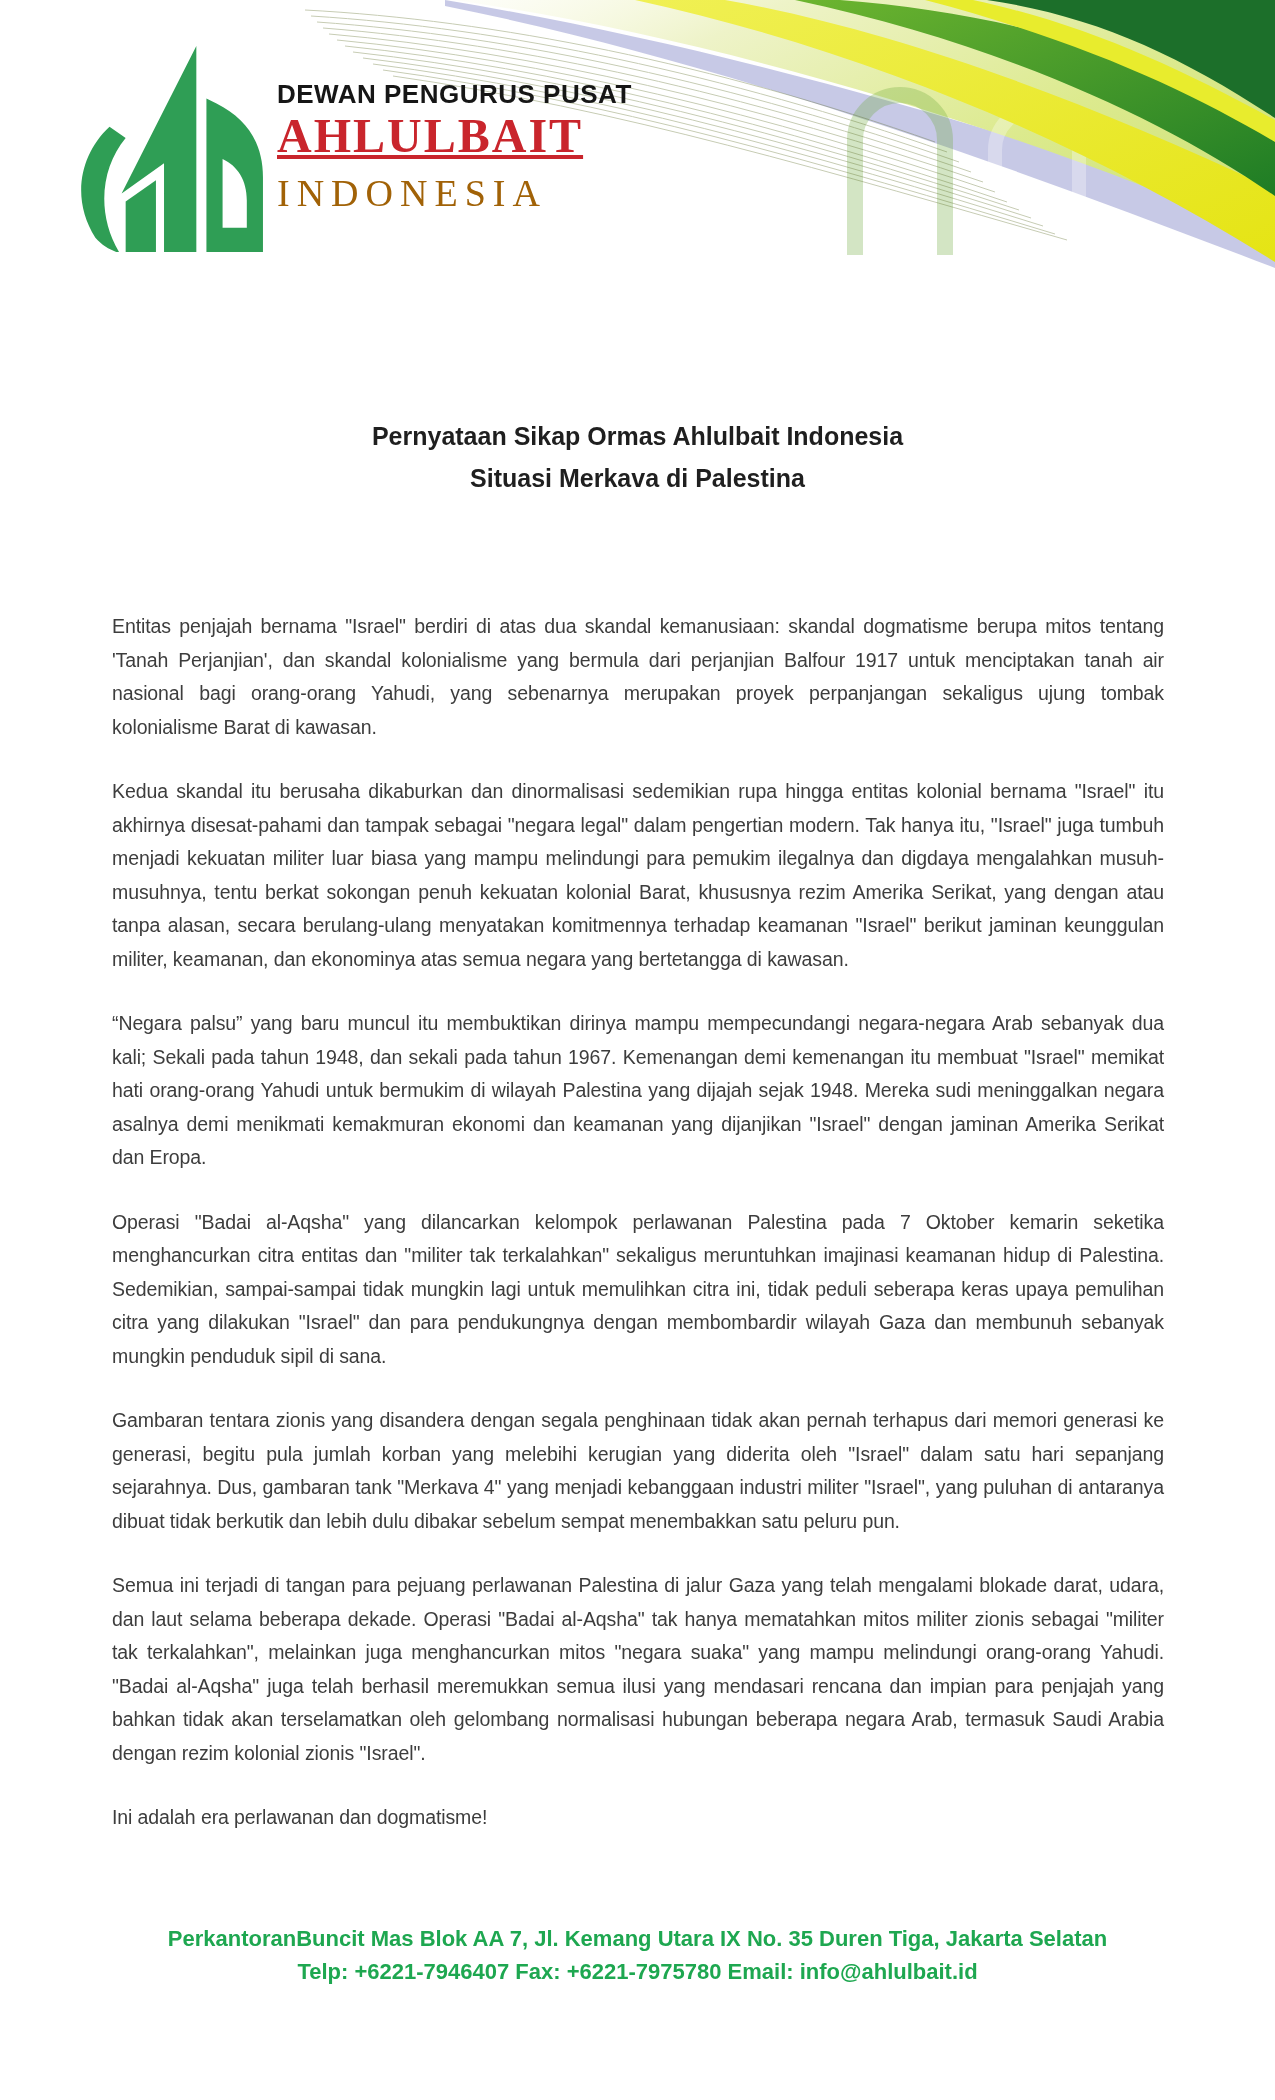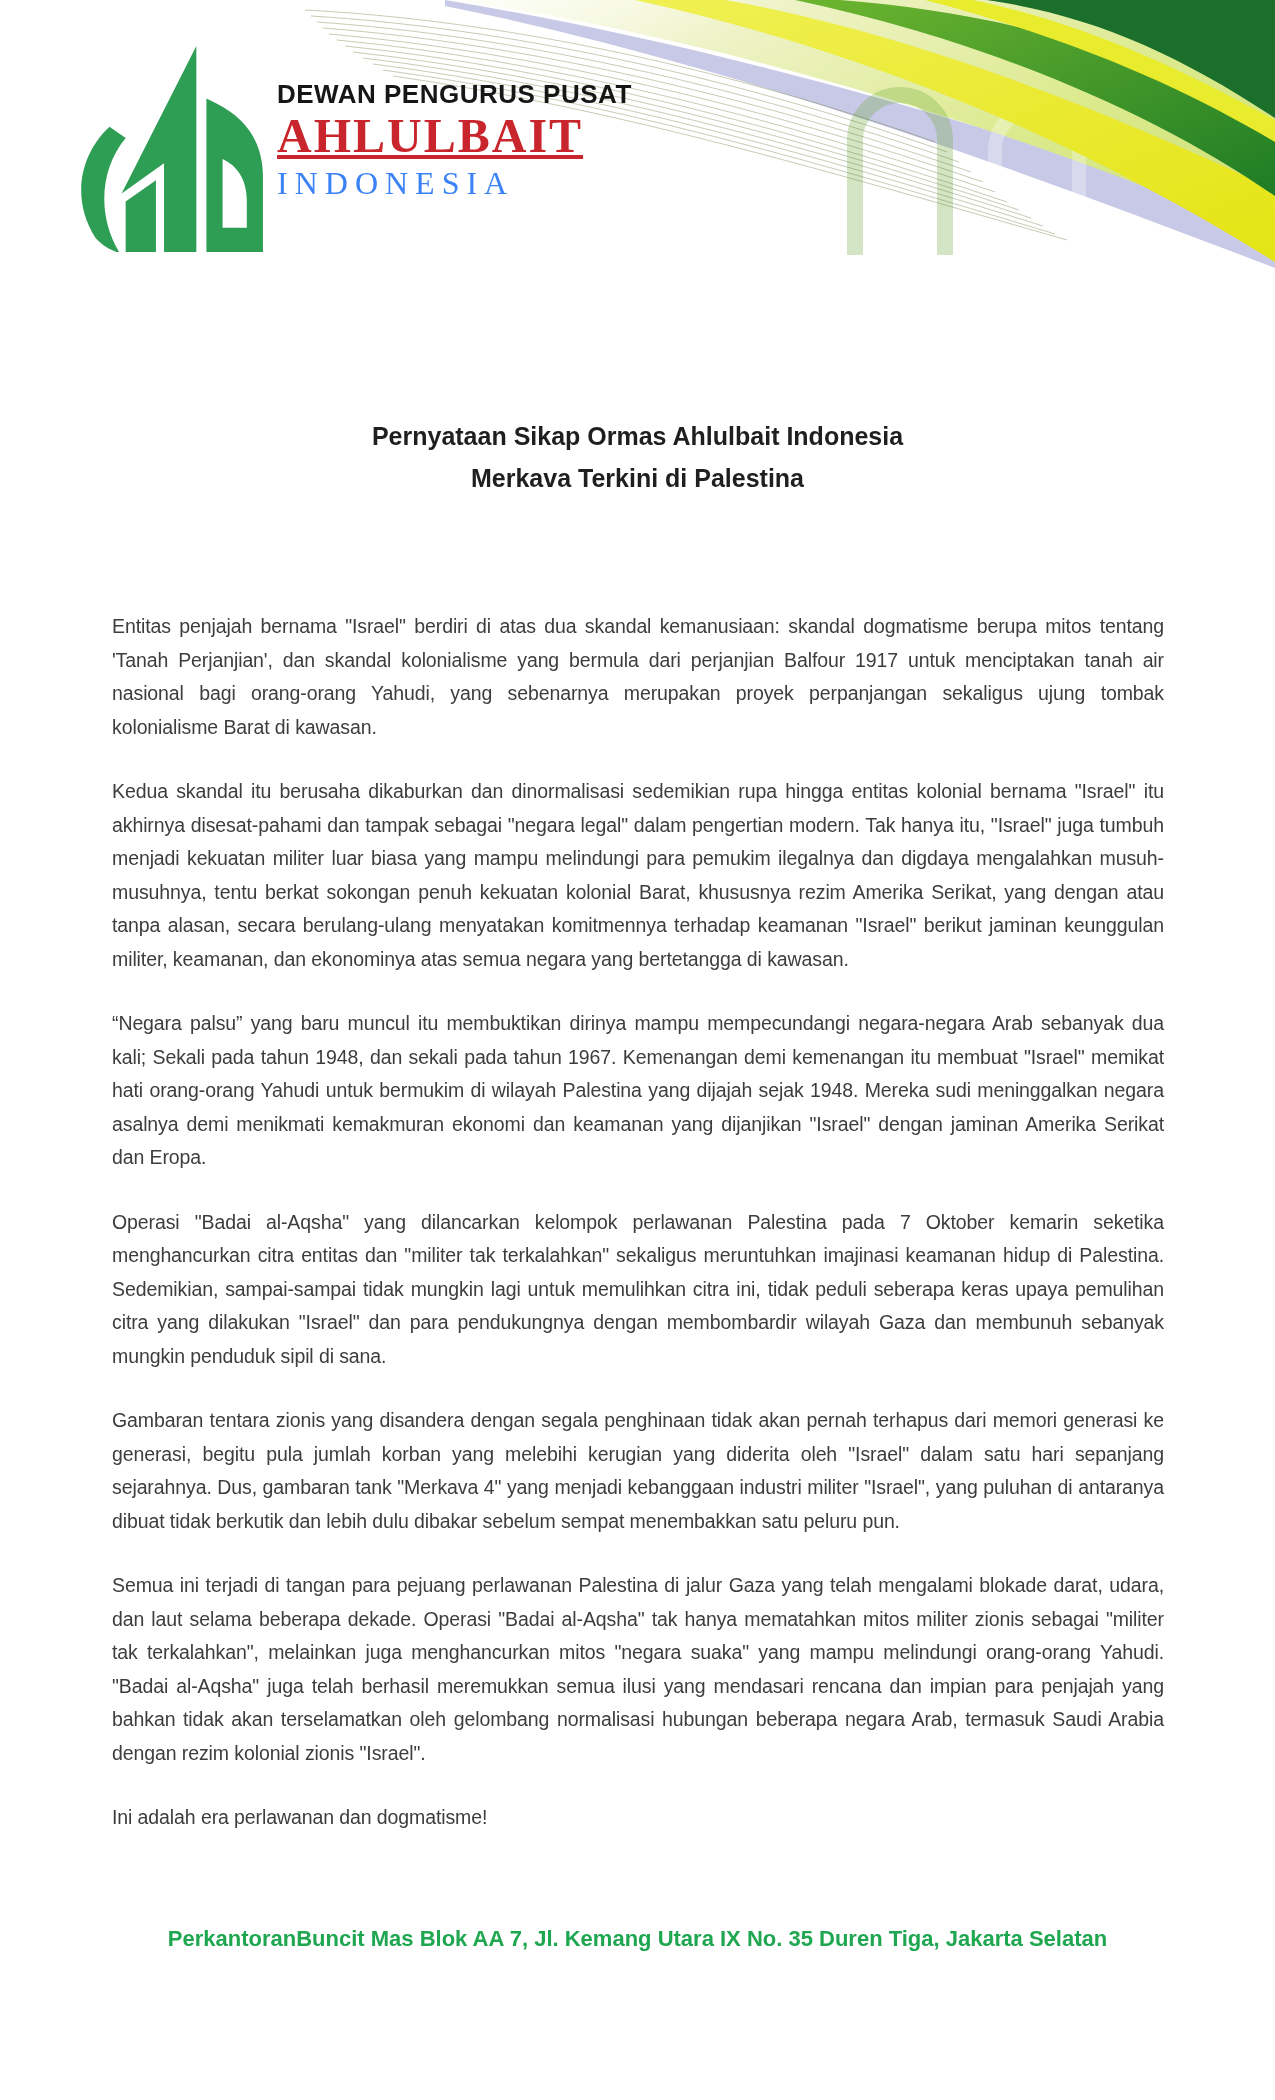--- a/index.html
+++ b/index.html
@@ -19,23 +19,23 @@
     font-size:26px;font-weight:bold;color:#161616;
     letter-spacing:0.5px;line-height:1.1;
     font-family:"Liberation Sans", sans-serif;
   }
   .org-name{
     font-size:48px;font-weight:bold;color:#c9252c;
     font-family:"Liberation Serif", serif;
     letter-spacing:2px;line-height:1.05;margin-top:2px;text-decoration:underline;
   }
   .org-country{
-    font-size:32px;color:#3b82f6;
+    font-size:38px;color:#a16207;
     font-family:"Liberation Serif", serif;
-    letter-spacing:7px;line-height:1.1;margin-top:5px;
+    letter-spacing:7px;line-height:1.1;margin-top:12px;
   }
   
   .doc-title{
     position:absolute;top:398px;left:0;right:0;
     text-align:center;font-weight:bold;color:#1f1f1f;
     font-size:25px;line-height:42px;
   }
   
   .content{
     position:absolute;top:610px;left:112px;width:1052px;
@@ -122,30 +122,31 @@
     </svg>
     <div class="brand-text">
       <div class="org-division">DEWAN PENGURUS PUSAT</div>
       <div class="org-name">AHLULBAIT</div>
       <div class="org-country">INDONESIA</div>
     </div>
   </header>
 
   <h1 class="doc-title">
     <div>Pernyataan Sikap Ormas Ahlulbait Indonesia</div>
-    <div>Merkava Terkini di Palestina</div>
+    <div>Situasi Merkava di Palestina</div>
   </h1>
 
   <main class="content">
     <p>Entitas penjajah bernama "Israel" berdiri di atas dua skandal kemanusiaan: skandal dogmatisme berupa mitos tentang 'Tanah Perjanjian', dan skandal kolonialisme yang bermula dari perjanjian Balfour 1917 untuk menciptakan tanah air nasional bagi orang-orang Yahudi, yang sebenarnya merupakan proyek perpanjangan sekaligus ujung tombak kolonialisme Barat di kawasan.</p>
     <p>Kedua skandal itu berusaha dikaburkan dan dinormalisasi sedemikian rupa hingga entitas kolonial bernama "Israel" itu akhirnya disesat-pahami dan tampak sebagai "negara legal" dalam pengertian modern. Tak hanya itu, "Israel" juga tumbuh menjadi kekuatan militer luar biasa yang mampu melindungi para pemukim ilegalnya dan digdaya mengalahkan musuh-musuhnya, tentu berkat sokongan penuh kekuatan kolonial Barat, khususnya rezim Amerika Serikat, yang dengan atau tanpa alasan, secara berulang-ulang menyatakan komitmennya terhadap keamanan "Israel" berikut jaminan keunggulan militer, keamanan, dan ekonominya atas semua negara yang bertetangga di kawasan.</p>
     <p>“Negara palsu” yang baru muncul itu membuktikan dirinya mampu mempecundangi negara-negara Arab sebanyak dua kali; Sekali pada tahun 1948, dan sekali pada tahun 1967. Kemenangan demi kemenangan itu membuat "Israel" memikat hati orang-orang Yahudi untuk bermukim di wilayah Palestina yang dijajah sejak 1948. Mereka sudi meninggalkan negara asalnya demi menikmati kemakmuran ekonomi dan keamanan yang dijanjikan "Israel" dengan jaminan Amerika Serikat dan Eropa.</p>
     <p>Operasi "Badai al-Aqsha" yang dilancarkan kelompok perlawanan Palestina pada 7 Oktober kemarin seketika menghancurkan citra entitas  dan "militer tak terkalahkan" sekaligus meruntuhkan imajinasi keamanan hidup di Palestina. Sedemikian, sampai-sampai tidak mungkin lagi untuk memulihkan citra ini, tidak peduli seberapa keras upaya pemulihan citra yang dilakukan "Israel" dan para pendukungnya dengan membombardir wilayah Gaza dan membunuh sebanyak mungkin penduduk sipil di sana.</p>
     <p>Gambaran tentara zionis yang disandera dengan segala penghinaan tidak akan pernah terhapus dari memori generasi ke generasi, begitu pula jumlah korban yang melebihi kerugian yang diderita oleh "Israel" dalam satu hari sepanjang sejarahnya. Dus, gambaran tank "Merkava 4" yang menjadi kebanggaan industri militer "Israel", yang puluhan di antaranya dibuat tidak berkutik dan lebih dulu dibakar sebelum sempat menembakkan satu peluru pun.</p>
     <p>Semua ini terjadi di tangan para pejuang perlawanan Palestina di jalur Gaza yang telah mengalami blokade darat, udara, dan laut selama beberapa dekade. Operasi "Badai al-Aqsha" tak hanya mematahkan mitos militer zionis sebagai "militer tak terkalahkan", melainkan juga menghancurkan mitos "negara suaka" yang mampu melindungi orang-orang Yahudi. "Badai al-Aqsha" juga telah berhasil meremukkan semua ilusi yang mendasari rencana dan impian para penjajah yang bahkan tidak akan terselamatkan oleh gelombang normalisasi hubungan beberapa negara Arab, termasuk Saudi Arabia dengan rezim kolonial zionis "Israel".</p>
     <p class="closing">Ini adalah era perlawanan dan dogmatisme!</p>
   </main>
 
   <footer class="doc-footer">
     <div>PerkantoranBuncit Mas Blok AA 7, Jl. Kemang Utara IX No. 35 Duren Tiga, Jakarta Selatan</div>
+    <div>Telp: +6221-7946407 Fax: +6221-7975780 Email: info@ahlulbait.id</div>
   </footer>
 
 </div>
 
 </body></html>

